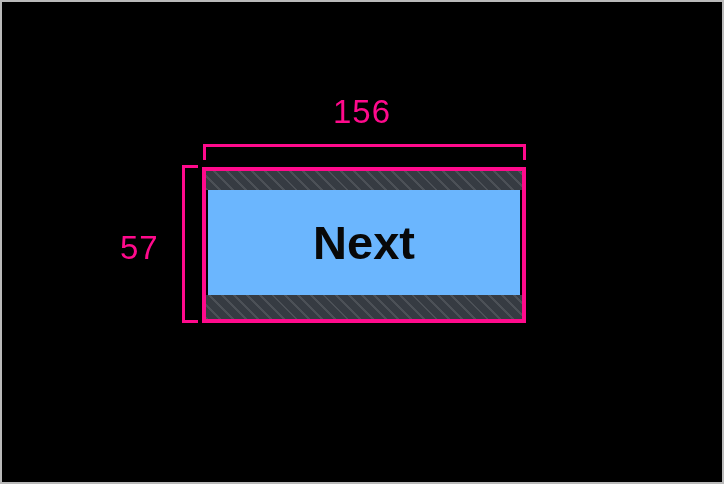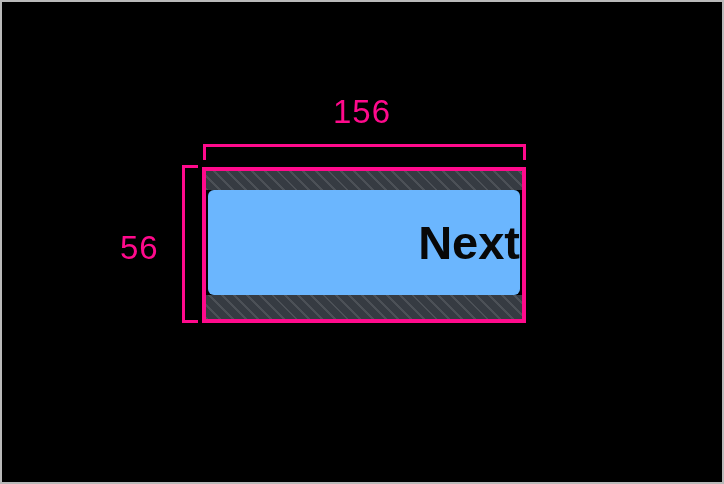--- a/index.html
+++ b/index.html
@@ -106,24 +106,24 @@
       rgba(0,0,0,0) 9px
     );
   }
   #margin-top    { height: 19px; }
   #margin-bottom { height: 24px; }
 
   #button-box {
     flex: 1 1 auto;
     margin: 0 2px;
     background: #6bb6fe;
-    border-radius: 6px;
+    border-radius: 0;
     display: flex;
     align-items: center;
-    justify-content: flex-end;
+    justify-content: center;
   }
 
   #button-label {
     color: #080808;
     font-family: "Liberation Sans", sans-serif;
     font-weight: bold;
     font-size: 47px;
     line-height: 1;
     letter-spacing: 0px;
     user-select: none;
@@ -131,21 +131,21 @@
 </style>
 </head>
 <body>
 
 <div id="screen">
 
   <div class="dim-label" id="width-label">156</div>
 
   <div id="width-bracket"></div>
 
-  <div class="dim-label" id="height-label">56</div>
+  <div class="dim-label" id="height-label">57</div>
 
   <div id="height-bracket"></div>
 
   <div id="selection-box">
 
     <div id="element-stack">
 
       <div class="margin-strip" id="margin-top"></div>
 
       <div id="button-box">

